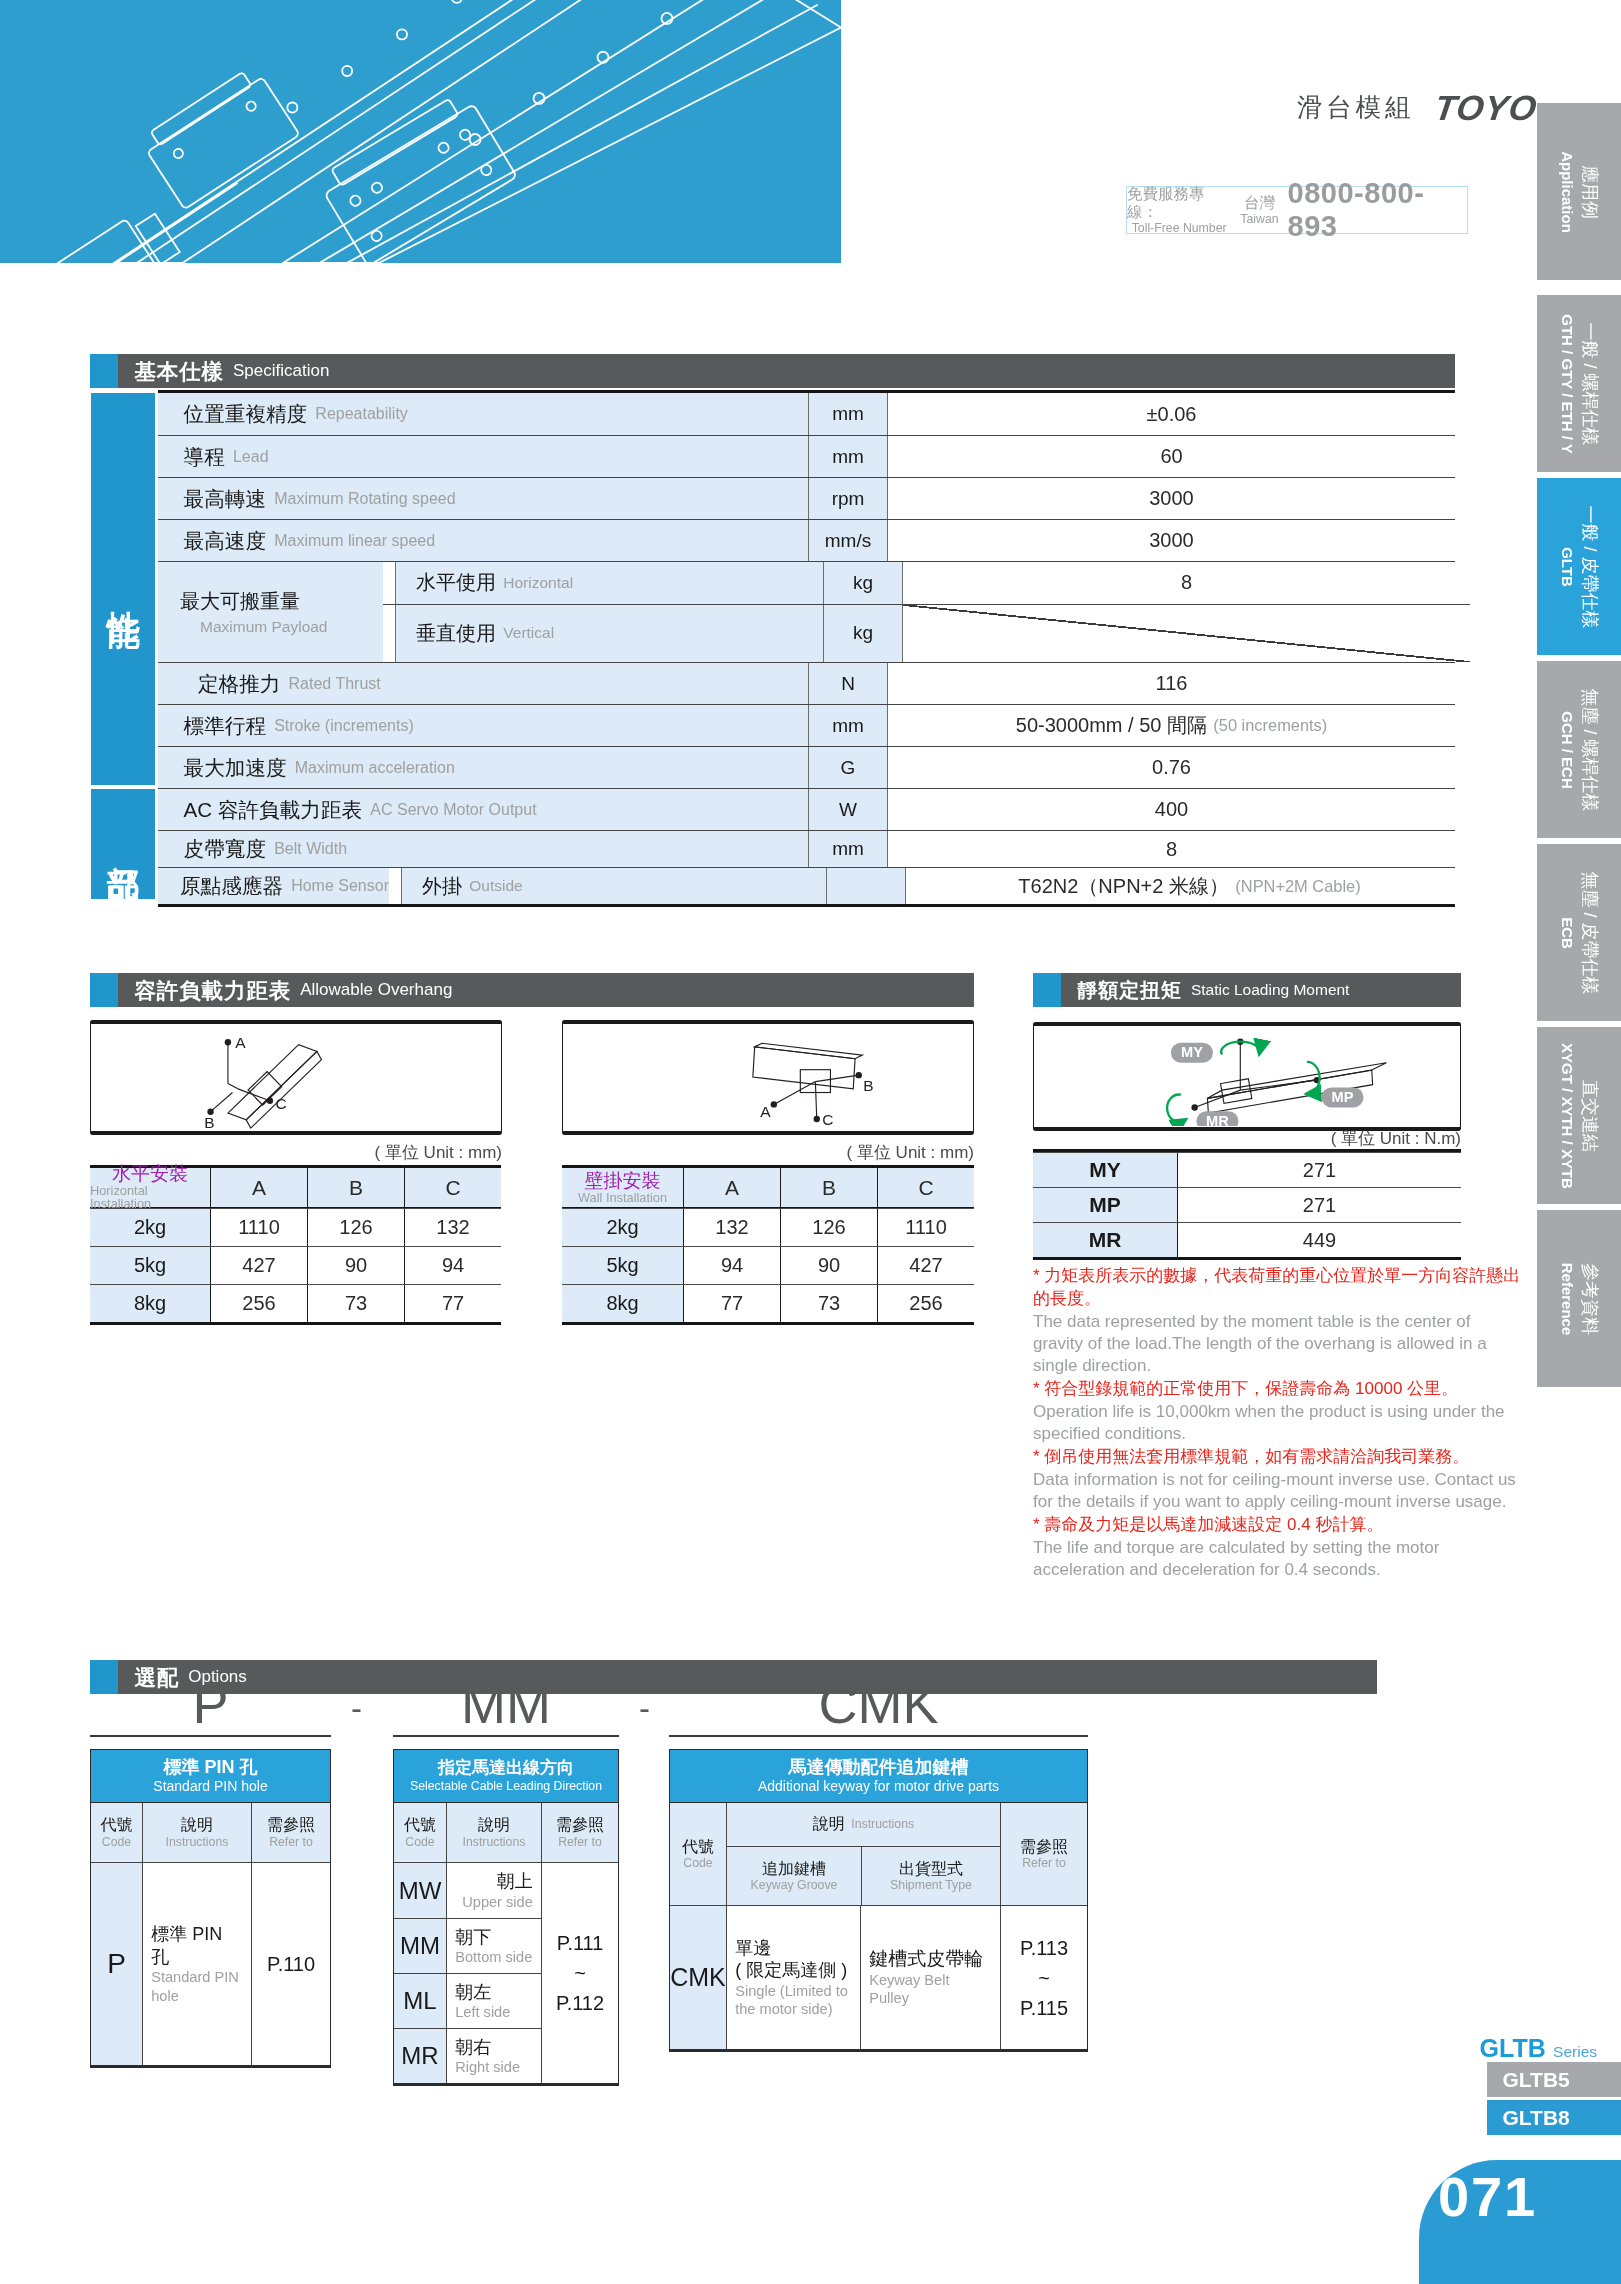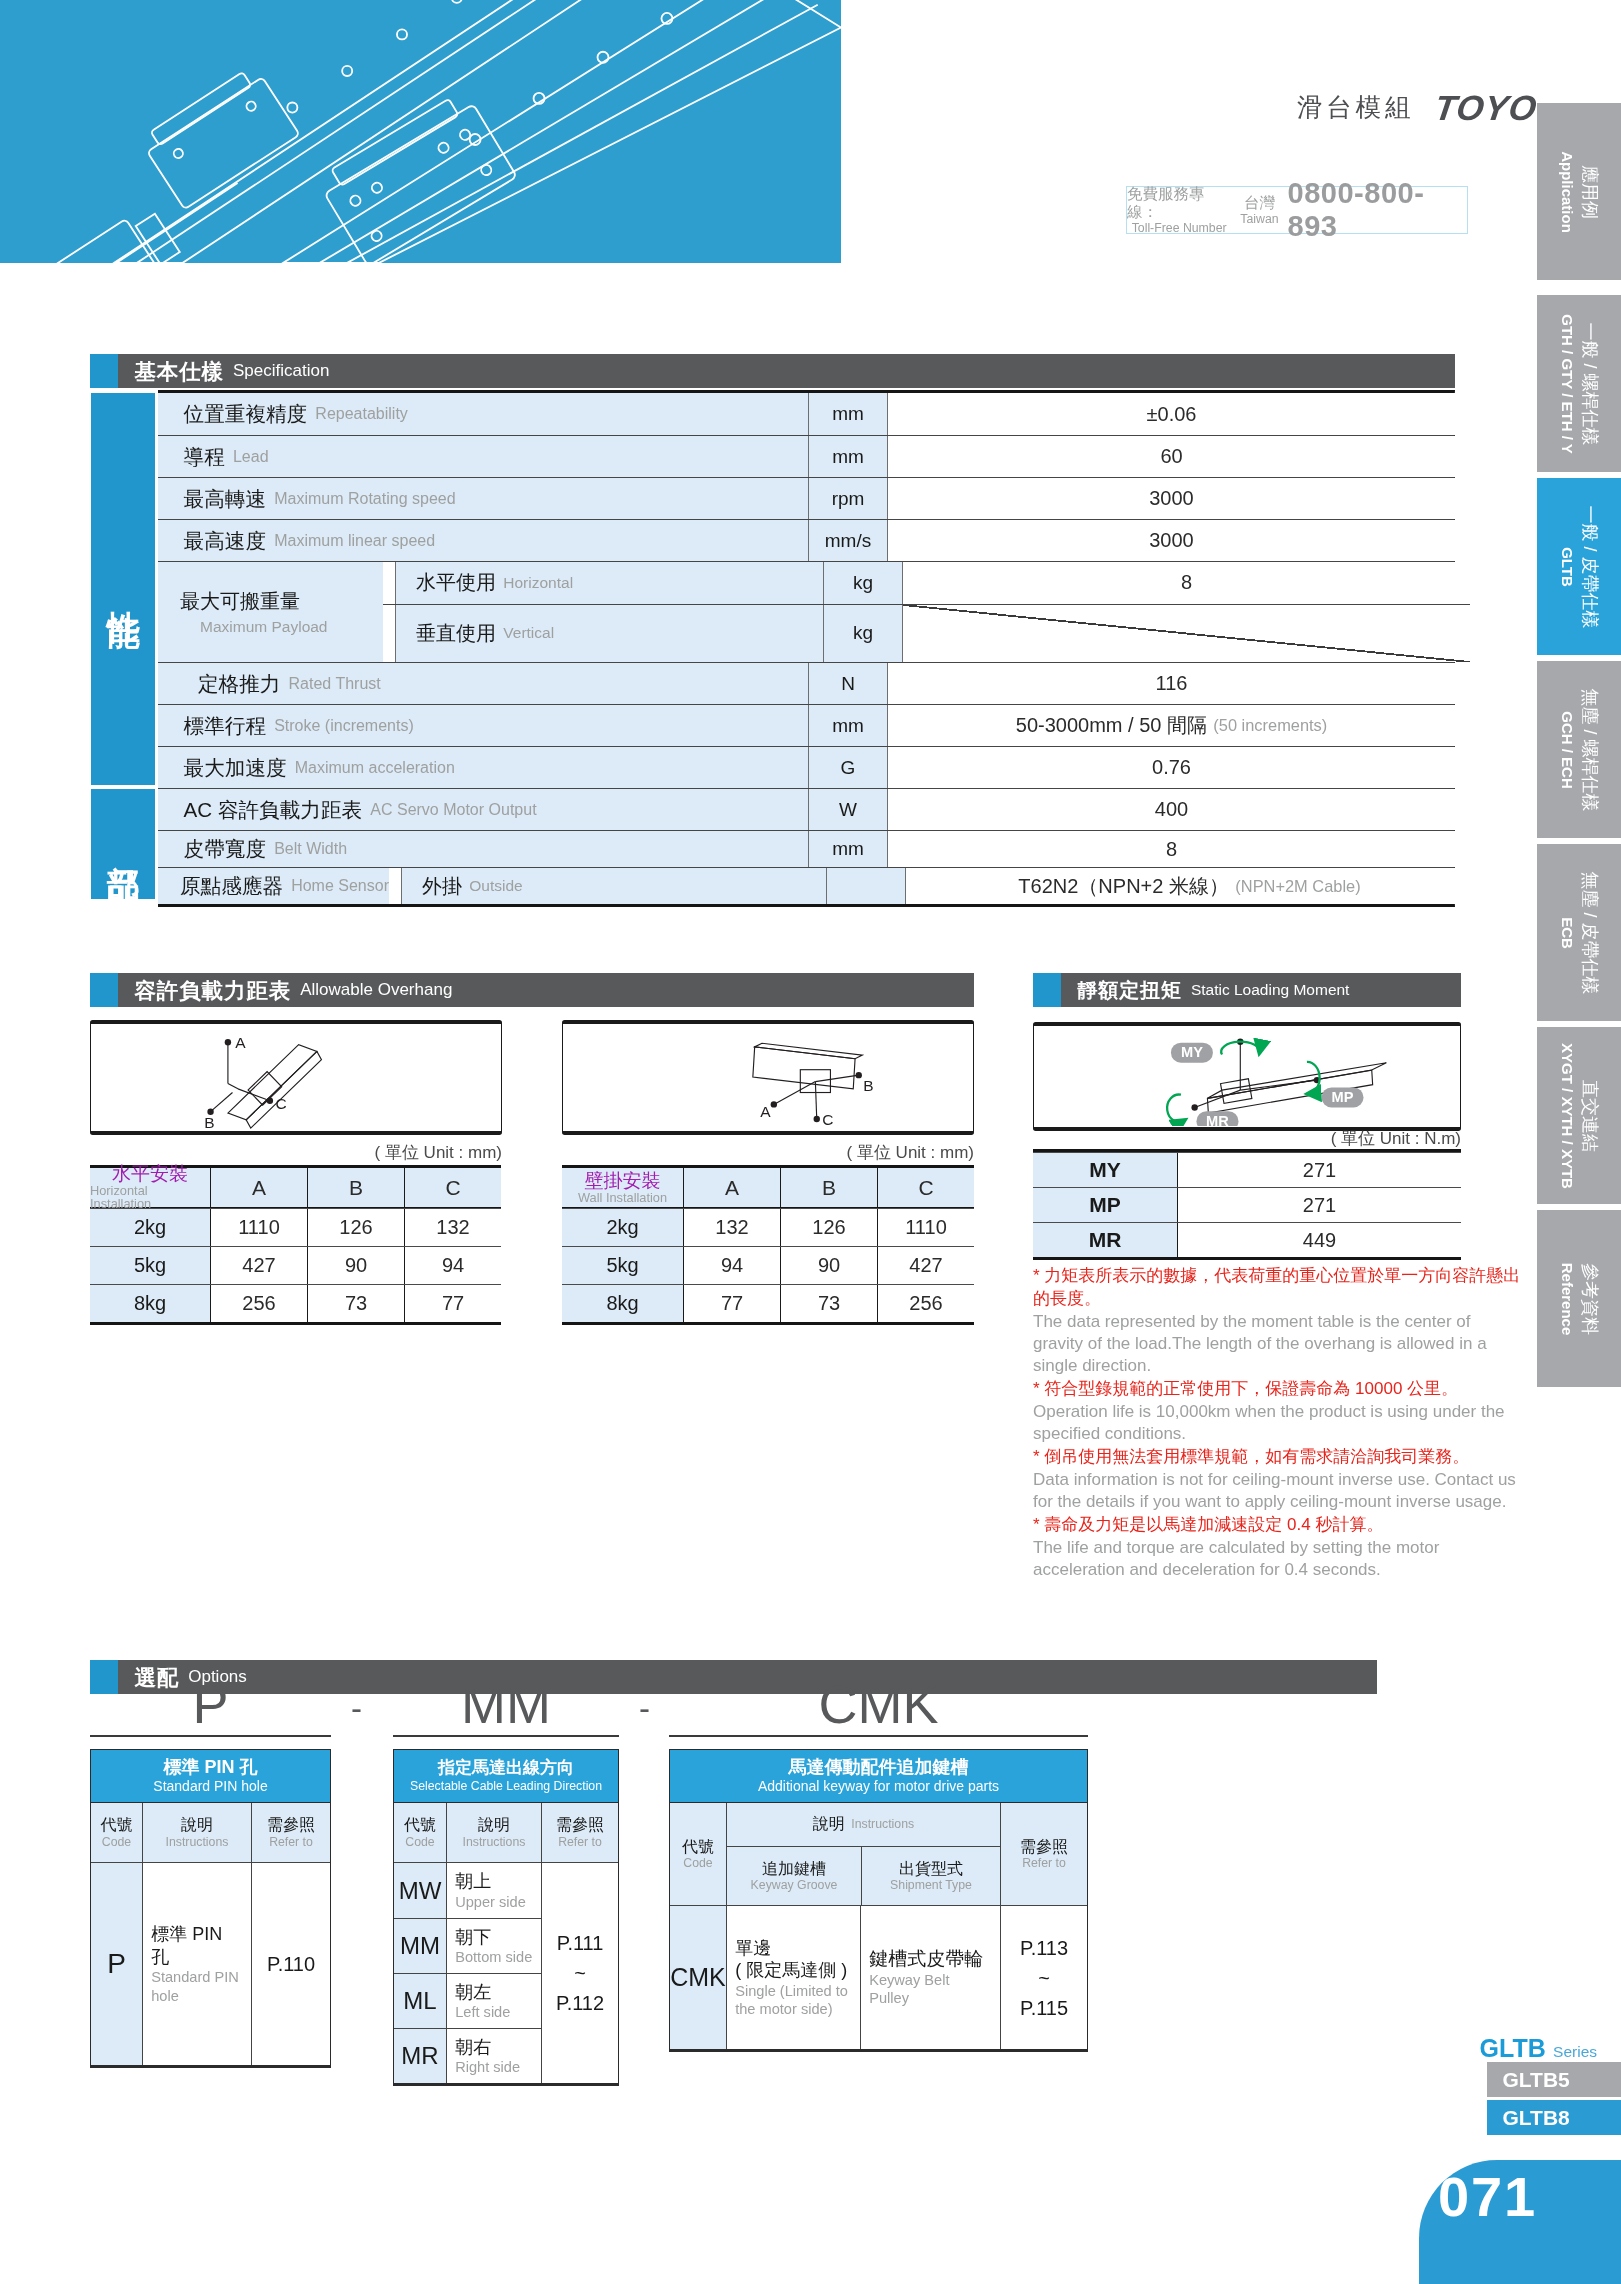--- a/index.html
+++ b/index.html
@@ -624,21 +624,21 @@
         </div>
       <div class="colhead opt-border-l" style="flex:0 0 77px;">
           <span class="zh">需參照</span>
           <span class="en">Refer to</span>
         </div>
     </div>
     <div style="display:flex;" class="opt-border-t">
       <div style="flex:1; display:flex; flex-direction:column;">
         <div style="display:flex; height:55px;">
           <div class="codecell" style="flex:0 0 52px; font-size:24px;">MW</div>
-          <div class="instr opt-border-l" style="flex:1;">
+          <div class="instr opt-border-l" style="flex:1;text-align:right;">
               <span class="zh">朝上</span>
               <span class="en">Upper side</span>
             </div>
         </div>
         <div style="display:flex; height:55px;" class="opt-border-t">
           <div class="codecell" style="flex:0 0 52px; font-size:24px;">MM</div>
           <div class="instr opt-border-l" style="flex:1;">
               <span class="zh">朝下</span>
               <span class="en">Bottom side</span>
             </div>

